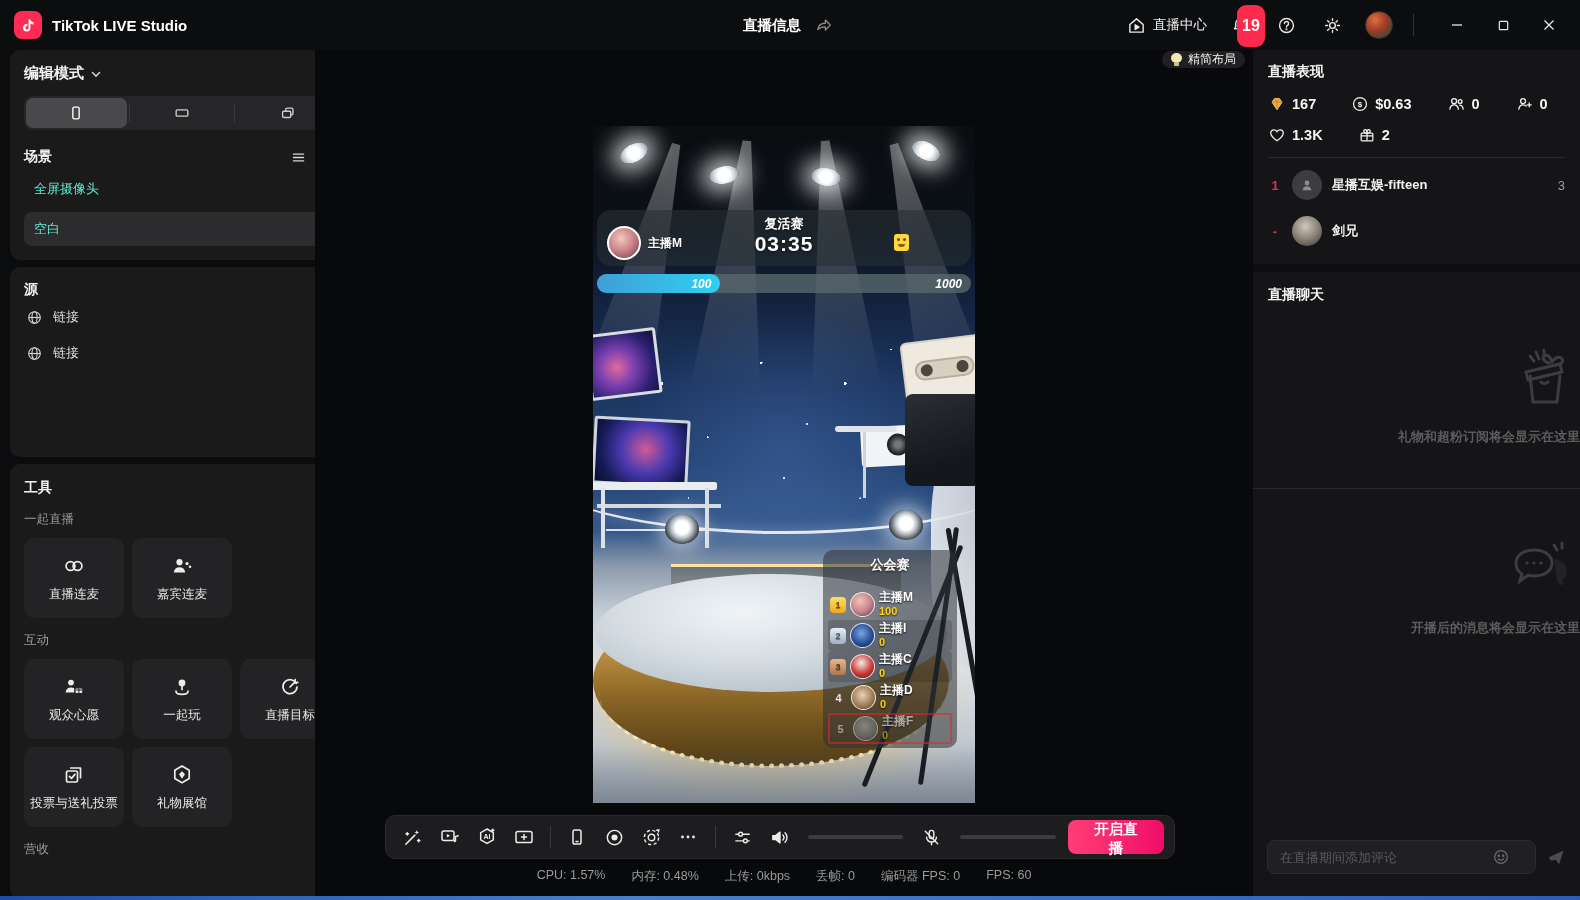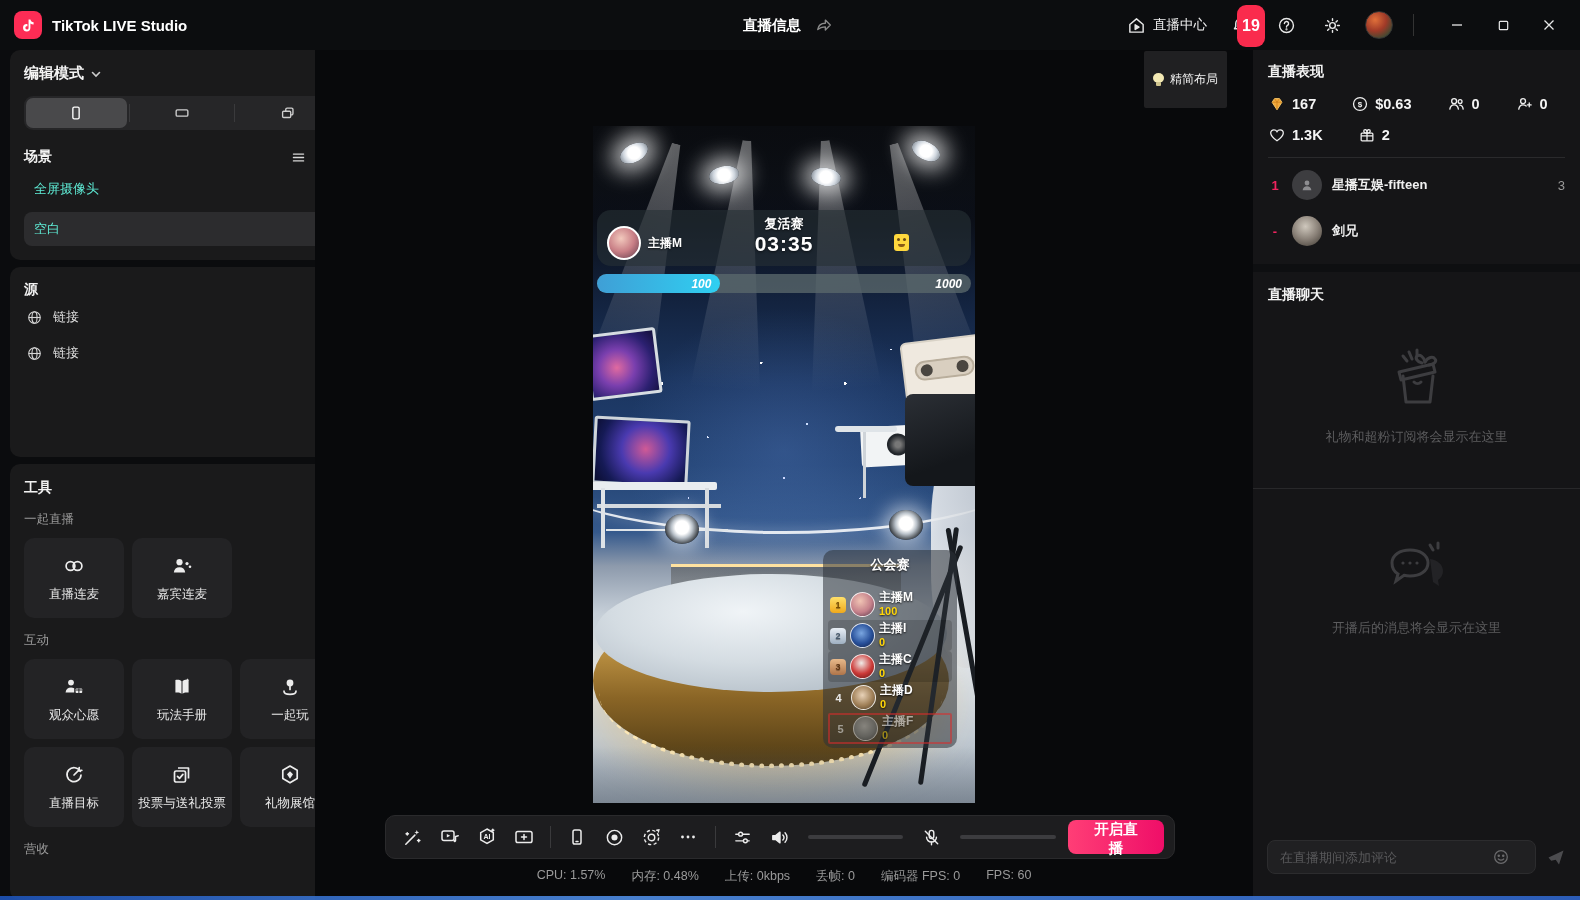--- a/index.html
+++ b/index.html
@@ -48,22 +48,22 @@
   .tools-panel { flex:1; overflow:hidden; }
   .group-label { margin-top:14px; font-size:12.5px; color:#9b9b9b; }
   .tiles { margin-top:10px; display:grid; grid-template-columns:repeat(3,1fr); gap:8px; }
   .tiles.two { grid-template-columns:repeat(3,1fr); }
   .tile { background:#232325; border-radius:10px; min-height:80px; display:flex; flex-direction:column;
     align-items:center; justify-content:center; gap:8px; padding:8px 4px; cursor:pointer; }
   .tile-label { font-size:12.5px; color:#e9e9e9; text-align:center; line-height:1.3; }
 
   
   .center { position:absolute; left:315px; right:327px; top:50px; bottom:0; background:#08090b; }
-  .layout-badge { position:absolute; top:1px; right:26px; background:#202022; border-radius:2px;
-    display:flex; align-items:center; gap:6px; padding:20px 9px; font-size:12px; color:#f0f0f0; cursor:pointer; }
+  .layout-badge { position:absolute; top:1px; right:8px; background:#202022; border-radius:10px;
+    display:flex; align-items:center; gap:6px; padding:0 9px; font-size:12px; color:#f0f0f0; cursor:pointer; }
   .bulb { width:11px; height:13px; position:relative; }
   .bulb::before { content:""; position:absolute; left:0; top:0; width:11px; height:10px; border-radius:50%; background:#f3e9b4; }
   .bulb::after { content:""; position:absolute; left:3px; bottom:0; width:5px; height:4px; background:#cfc48e; border-radius:1px; }
 
   
   .preview { position:absolute; left:278px; top:76px; width:382px; height:677px; overflow:hidden; background:#060a12; }
   .sky { position:absolute; inset:0;
     background:
       radial-gradient(1.5px 1.5px at 18% 38%, #fff 99%, transparent),
       radial-gradient(1px 1px at 30% 46%, #dfe8ff 99%, transparent),
@@ -202,21 +202,21 @@
   .stat { display:flex; align-items:center; gap:6px; font-size:14.5px; font-weight:bold; color:#f5f5f5; }
   .perf-div { height:1px; background:#2a2a2c; margin:13px 0 4px; }
   .lb-row { display:flex; align-items:center; gap:10px; padding:8px 0; }
   .lb-rank { width:14px; text-align:center; font-size:13px; font-weight:bold; color:#f0245f; }
   .lb-av { width:30px; height:30px; border-radius:50%; background:#3d3d40; display:flex; align-items:center; justify-content:center; }
   .lb-av.photo { background:radial-gradient(circle at 45% 35%, #cfc8bd 0%, #8a8178 50%, #3a352e 100%); }
   .lb-name { font-size:13px; font-weight:bold; color:#f0f0f0; }
   .lb-val { margin-left:auto; font-size:13px; color:#9a9a9a; }
   .chat { flex:1; margin-top:8px; background:#151517; display:flex; flex-direction:column; position:relative; }
   .chat-title { font-size:14px; font-weight:bold; color:#f3f3f3; padding:14px 15px 0; }
-  .empty { display:flex; flex-direction:column; align-items:center; gap:14px; }
+  .empty { display:flex; flex-direction:column; align-items:flex-end; gap:14px;font-weight:bold; }
   .empty-gifts { margin-top:38px; }
   .empty-text { font-size:13px; color:#5c5c5e; }
   .chat-div { height:1px; background:#28282a; margin:42px 0 0; }
   .empty-msgs { margin-top:52px; }
   .chat-input-row { position:absolute; left:14px; right:14px; bottom:26px; display:flex; align-items:center; gap:10px; }
   .chat-input { flex:1; height:34px; background:#202022; border:1px solid #2c2c2e; border-radius:8px;
     color:#ddd; font-size:13px; padding:0 34px 0 12px; font-family:"Liberation Sans",sans-serif; outline:none; }
   .chat-input::placeholder { color:#59595b; }
   .emoji-in { position:absolute; right:56px; }
 
@@ -390,28 +390,20 @@
       <div class="group-label">互动</div>
       <div class="tiles">
         <div class="tile">
           <svg width="24" height="24" viewBox="0 0 24 24" fill="#ececec">
               <circle cx="9" cy="7.6" r="2.9"></circle>
               <path d="M3.6 17.4c.3-3.2 2.4-4.9 5.4-4.9 1.2 0 2.3.3 3.2.8v4.1z"></path>
               <rect x="13.6" y="13.4" width="6.6" height="4.6" rx=".8"></rect>
               <path d="M13.6 15h6.6M16.9 13.4v4.6" stroke="#232325" stroke-width="1"></path>
             </svg>
           <span class="tile-label">观众心愿</span>
-        </div>
-        <div class="tile">
-          <svg width="24" height="24" viewBox="0 0 24 24" fill="#ececec">
-              <path d="M11.5 6.2C10 4.9 8 4.6 5.4 5v12.6c2.6-.4 4.6-.1 6.1 1.2V6.2z"></path>
-              <path d="M12.5 6.2c1.5-1.3 3.5-1.6 6.1-1.2v12.6c-2.6-.4-4.6-.1-6.1 1.2V6.2z"></path>
-              <path d="M17.5 3.2l.5 1.3 1.3.5-1.3.5-.5 1.3-.5-1.3-1.3-.5 1.3-.5z" fill="#ececec"></path>
-            </svg>
-          <span class="tile-label">玩法手册</span>
         </div>
         <div class="tile">
           <svg width="24" height="24" viewBox="0 0 24 24" fill="none" stroke="#ececec" stroke-width="1.7" stroke-linecap="round">
               <circle cx="12" cy="8" r="3.4" fill="#ececec" stroke="none"></circle>
               <path d="M12 11.5v3"></path>
               <path d="M6 16.2c0 1.8 2.7 3.1 6 3.1s6-1.3 6-3.1"></path>
             </svg>
           <span class="tile-label">一起玩</span>
         </div>
         <div class="tile">

